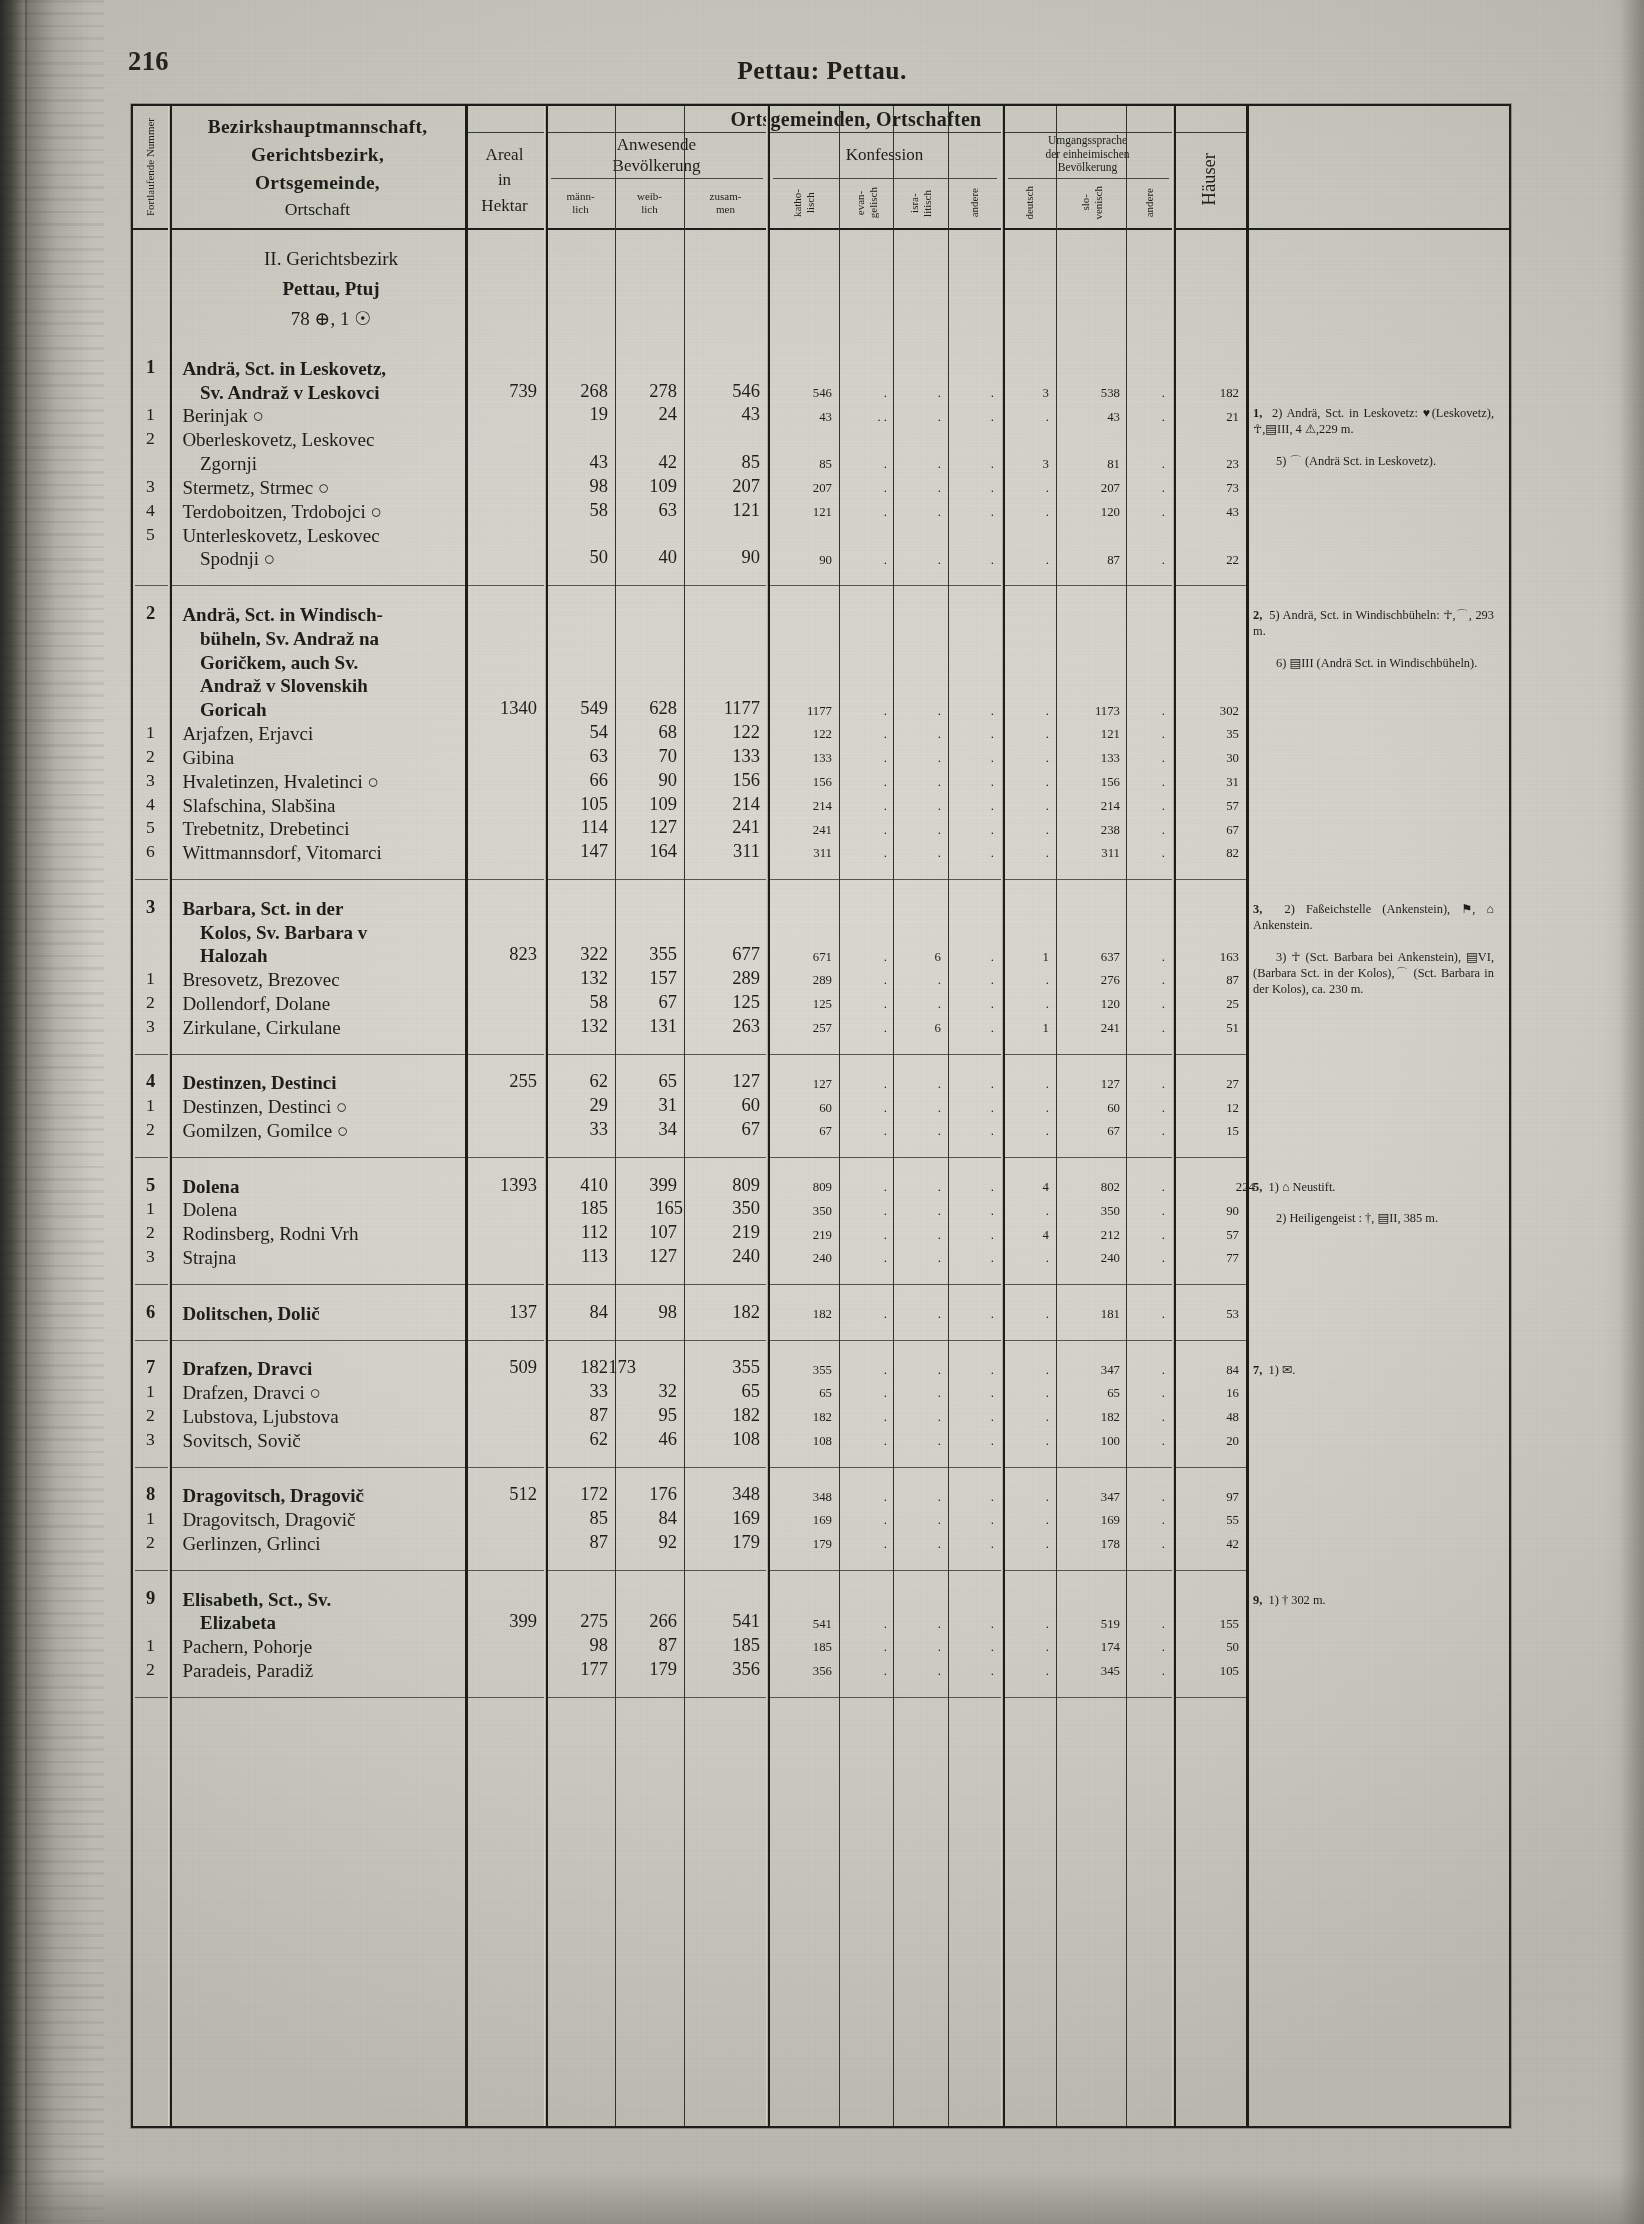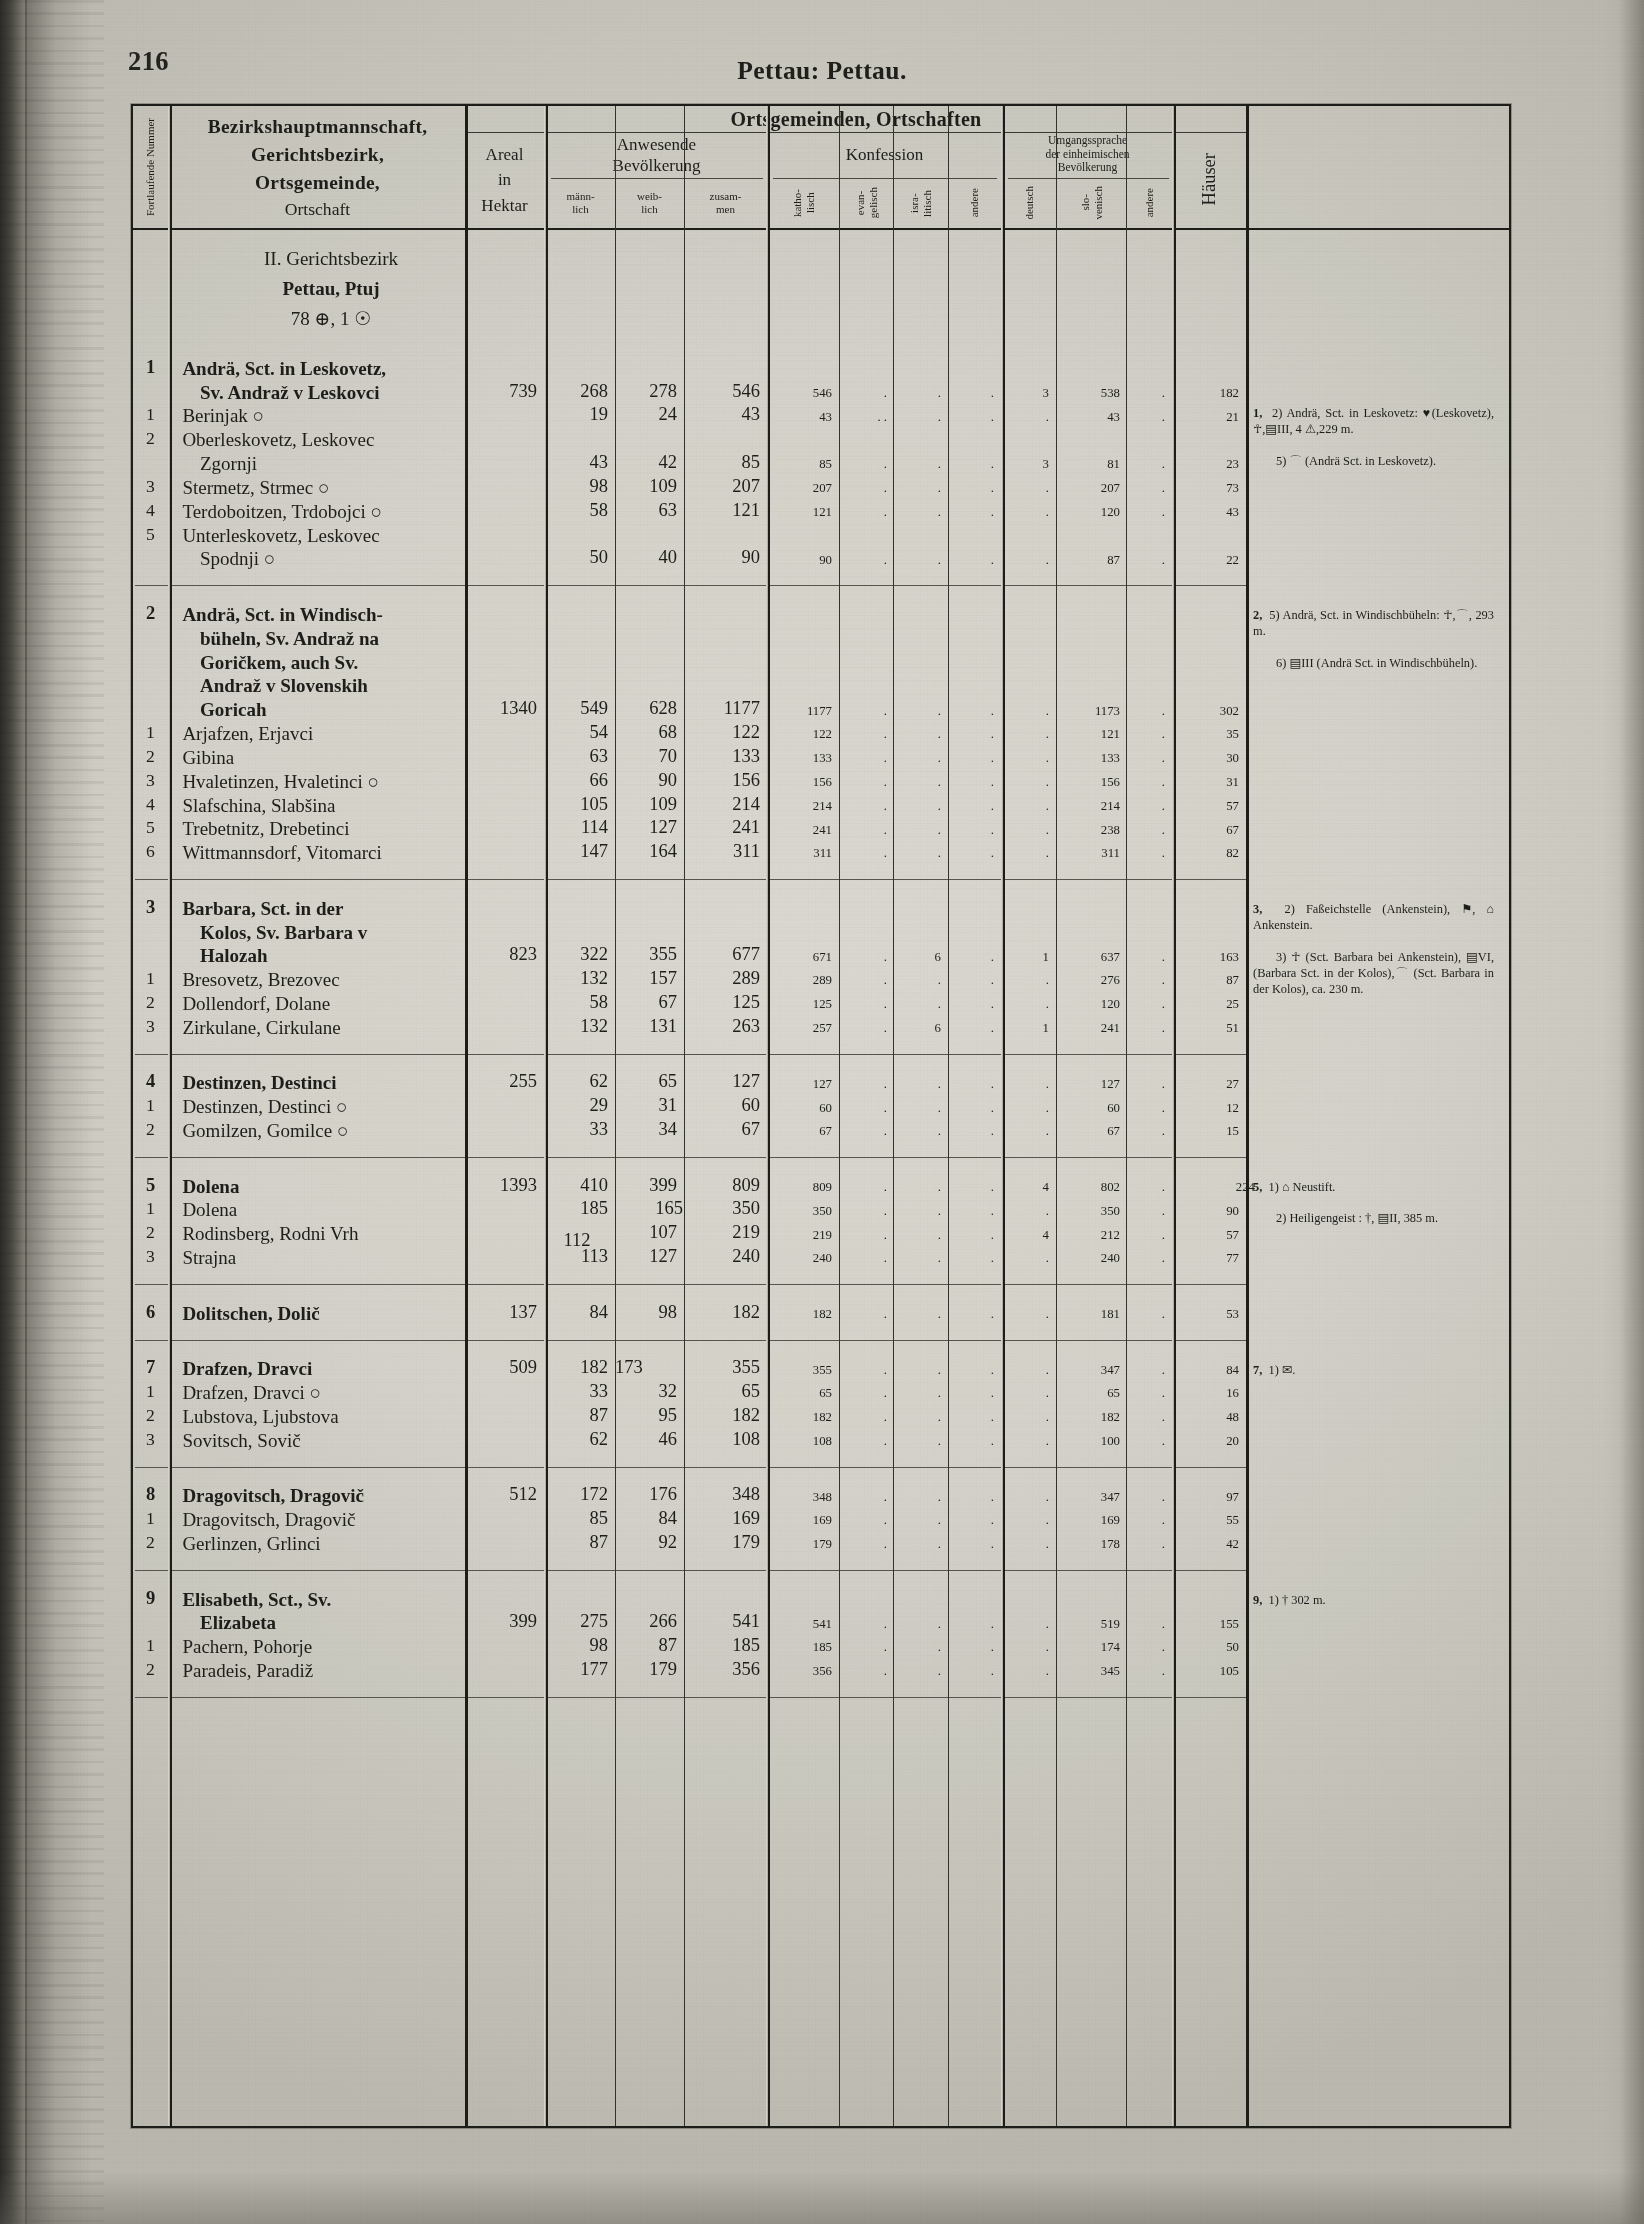--- a/index.html
+++ b/index.html
@@ -528,21 +528,21 @@
       <div class="cell num tiny" style="position: absolute; left: 635px; width: 71px; top: 976px; text-align: right; padding-right: 7px; box-sizing: border-box;">350</div>
       <div class="cell num tiny" style="position: absolute; left: 706px; width: 55px; top: 976px; text-align: right; padding-right: 7px; box-sizing: border-box;">.</div>
       <div class="cell num tiny" style="position: absolute; left: 760px; width: 55px; top: 976px; text-align: right; padding-right: 7px; box-sizing: border-box;">.</div>
       <div class="cell num tiny" style="position: absolute; left: 815px; width: 53px; top: 976px; text-align: right; padding-right: 7px; box-sizing: border-box;">.</div>
       <div class="cell num tiny" style="position: absolute; left: 870px; width: 53px; top: 976px; text-align: right; padding-right: 7px; box-sizing: border-box;">.</div>
       <div class="cell num tiny" style="position: absolute; left: 923px; width: 71px; top: 976px; text-align: right; padding-right: 7px; box-sizing: border-box;">350</div>
       <div class="cell num tiny" style="position: absolute; left: 993px; width: 46px; top: 976px; text-align: right; padding-right: 7px; box-sizing: border-box;">.</div>
       <div class="cell num tiny" style="position: absolute; left: 1041px; width: 72px; top: 976px; text-align: right; padding-right: 7px; box-sizing: border-box;">90</div>
       <div class="row-no" style="position: absolute; left: 0px; width: 35px; top: 994px; text-align: center;">2</div>
       <div class="place" style="line-height: 24px; padding-left: 12.4px; box-sizing: border-box; position: absolute; left: 37px; width: 295px; top: 994px;">Rodinsberg, Rodni Vrh</div>
-      <div class="cell num" style="position: absolute; left: 413px; width: 69px; top: 994px; text-align: center; padding-right: 7px; box-sizing: border-box; margin-top: 8px;">112</div>
+      <div class="cell num" style="position: absolute; left: 413px; width: 69px; top: 994px; text-align: right; padding-right: 7px; box-sizing: border-box;">112</div>
       <div class="cell num" style="position: absolute; left: 482px; width: 69px; top: 994px; text-align: right; padding-right: 7px; box-sizing: border-box;">107</div>
       <div class="cell num" style="position: absolute; left: 551px; width: 83px; top: 994px; text-align: right; padding-right: 7px; box-sizing: border-box;">219</div>
       <div class="cell num tiny" style="position: absolute; left: 635px; width: 71px; top: 1000px; text-align: right; padding-right: 7px; box-sizing: border-box;">219</div>
       <div class="cell num tiny" style="position: absolute; left: 706px; width: 55px; top: 1000px; text-align: right; padding-right: 7px; box-sizing: border-box;">.</div>
       <div class="cell num tiny" style="position: absolute; left: 760px; width: 55px; top: 1000px; text-align: right; padding-right: 7px; box-sizing: border-box;">.</div>
       <div class="cell num tiny" style="position: absolute; left: 815px; width: 53px; top: 1000px; text-align: right; padding-right: 7px; box-sizing: border-box;">.</div>
       <div class="cell num tiny" style="position: absolute; left: 870px; width: 53px; top: 1000px; text-align: right; padding-right: 7px; box-sizing: border-box;">4</div>
       <div class="cell num tiny" style="position: absolute; left: 923px; width: 71px; top: 1000px; text-align: right; padding-right: 7px; box-sizing: border-box;">212</div>
       <div class="cell num tiny" style="position: absolute; left: 993px; width: 46px; top: 1000px; text-align: right; padding-right: 7px; box-sizing: border-box;">.</div>
       <div class="cell num tiny" style="position: absolute; left: 1041px; width: 72px; top: 1000px; text-align: right; padding-right: 7px; box-sizing: border-box;">57</div>
@@ -574,21 +574,21 @@
       <div class="cell num tiny" style="position: absolute; left: 815px; width: 53px; top: 1079px; text-align: right; padding-right: 7px; box-sizing: border-box;">.</div>
       <div class="cell num tiny" style="position: absolute; left: 870px; width: 53px; top: 1079px; text-align: right; padding-right: 7px; box-sizing: border-box;">.</div>
       <div class="cell num tiny" style="position: absolute; left: 923px; width: 71px; top: 1079px; text-align: right; padding-right: 7px; box-sizing: border-box;">181</div>
       <div class="cell num tiny" style="position: absolute; left: 993px; width: 46px; top: 1079px; text-align: right; padding-right: 7px; box-sizing: border-box;">.</div>
       <div class="cell num tiny" style="position: absolute; left: 1041px; width: 72px; top: 1079px; text-align: right; padding-right: 7px; box-sizing: border-box;">53</div>
       <div style="position: absolute; left: 1.8px; width: 1112px; top: 1112px; height: 0.9px; background: rgb(86, 86, 78);"></div>
       <div class="row-no major" style="position: absolute; left: 0px; width: 35px; top: 1129px; text-align: center;">7</div>
       <div class="place major" style="line-height: 24px; padding-left: 12.4px; box-sizing: border-box; position: absolute; left: 37px; width: 295px; top: 1129px;">Drafzen, Dravci</div>
       <div class="cell num" style="position: absolute; left: 332px; width: 79px; top: 1129px; text-align: right; padding-right: 7px; box-sizing: border-box;">509</div>
       <div class="cell num" style="position: absolute; left: 413px; width: 69px; top: 1129px; text-align: right; padding-right: 7px; box-sizing: border-box;">182</div>
-      <div class="cell num" style="position: absolute; left: 482px; width: 69px; top: 1129px; text-align: left; padding-right: 7px; box-sizing: border-box;">173</div>
+      <div class="cell num" style="position: absolute; left: 458px; width: 69px; top: 1129px; text-align: center; padding-right: 7px; box-sizing: border-box;">173</div>
       <div class="cell num" style="position: absolute; left: 551px; width: 83px; top: 1129px; text-align: right; padding-right: 7px; box-sizing: border-box;">355</div>
       <div class="cell num tiny" style="position: absolute; left: 635px; width: 71px; top: 1135px; text-align: right; padding-right: 7px; box-sizing: border-box;">355</div>
       <div class="cell num tiny" style="position: absolute; left: 706px; width: 55px; top: 1135px; text-align: right; padding-right: 7px; box-sizing: border-box;">.</div>
       <div class="cell num tiny" style="position: absolute; left: 760px; width: 55px; top: 1135px; text-align: right; padding-right: 7px; box-sizing: border-box;">.</div>
       <div class="cell num tiny" style="position: absolute; left: 815px; width: 53px; top: 1135px; text-align: right; padding-right: 7px; box-sizing: border-box;">.</div>
       <div class="cell num tiny" style="position: absolute; left: 870px; width: 53px; top: 1135px; text-align: right; padding-right: 7px; box-sizing: border-box;">.</div>
       <div class="cell num tiny" style="position: absolute; left: 923px; width: 71px; top: 1135px; text-align: right; padding-right: 7px; box-sizing: border-box;">347</div>
       <div class="cell num tiny" style="position: absolute; left: 993px; width: 46px; top: 1135px; text-align: right; padding-right: 7px; box-sizing: border-box;">.</div>
       <div class="cell num tiny" style="position: absolute; left: 1041px; width: 72px; top: 1135px; text-align: right; padding-right: 7px; box-sizing: border-box;">84</div>
       <div class="row-no" style="position: absolute; left: 0px; width: 35px; top: 1153px; text-align: center;">1</div>

